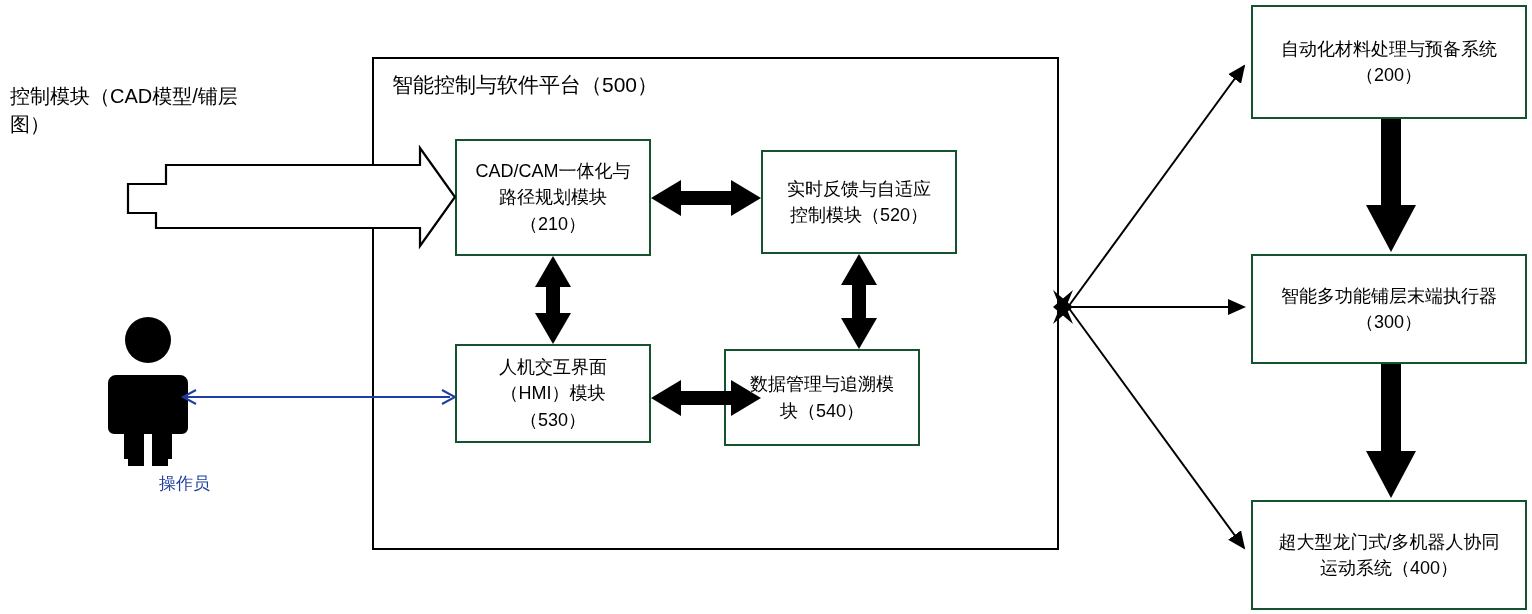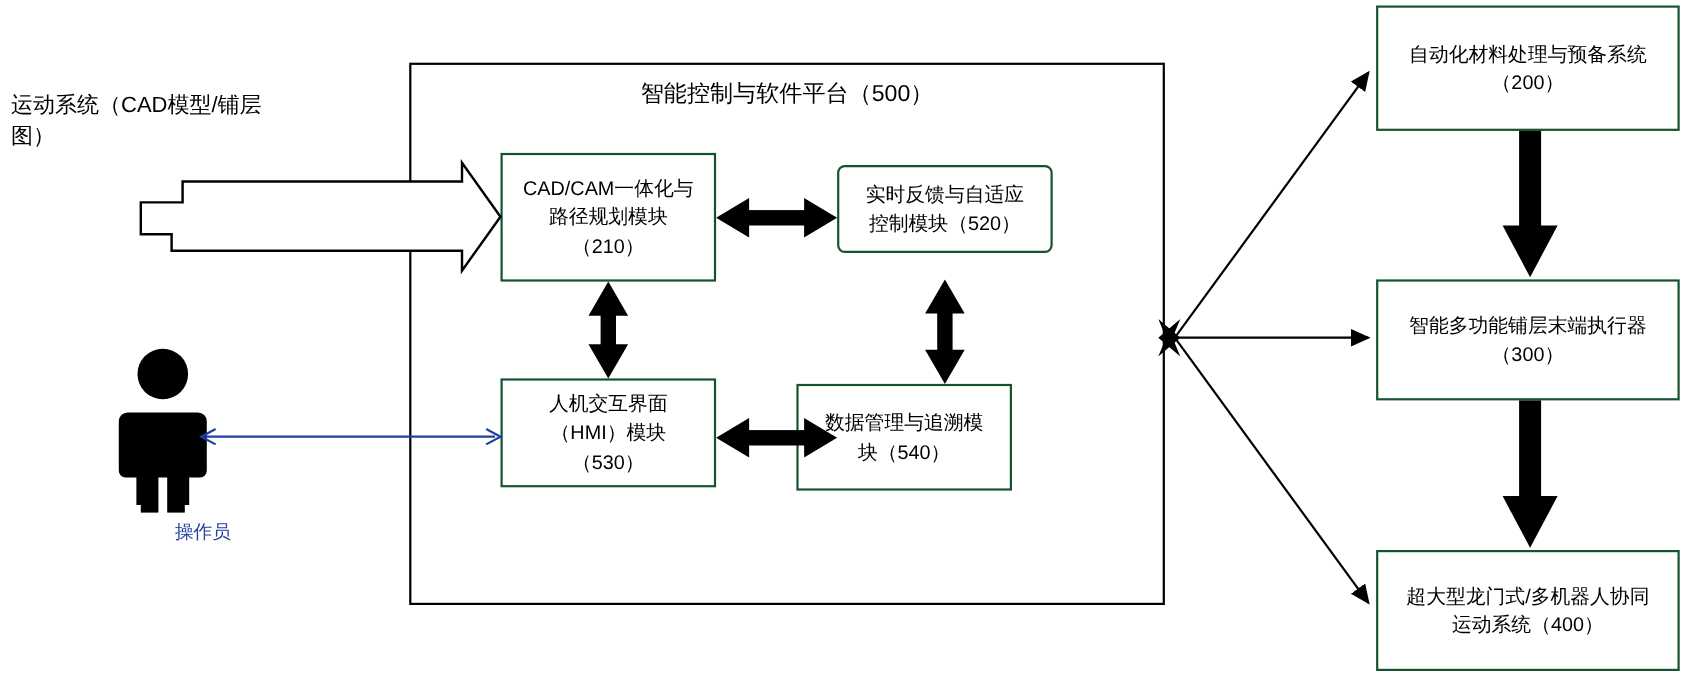--- a/index.html
+++ b/index.html
@@ -28,24 +28,24 @@
     line-height: 1.45;
     white-space: pre-line;
   }
   .platform-frame {
     border: 2px solid #000000;
     background: #ffffff;
     display: block;
   }
   .platform-title {
     position: absolute;
-    text-align: center;
     font-size: 21px;
     color: #000000;
     white-space: nowrap;
+    margin-left: 20px;
   }
   .module {
     font-size: 18px;
   }
   .rightbox {
     font-size: 18px;
   }
   .plain-label {
     position: absolute;
     color: #000000;
@@ -67,33 +67,33 @@
     width: 1532px;
     height: 614px;
     pointer-events: none;
   }
 </style>
 </head>
 <body>
 
 <div id="canvas">
 
-  <div class="plain-label" style="left:10px; top:82px; width:300px;">运动系统（CAD模型/铺层
+  <div class="plain-label" style="left:10px; top:82px; width:300px;">控制模块（CAD模型/铺层
 图）</div>
 
   <div class="operator-label" style="left:90px; top:472px;text-align:right;">操作员</div>
 
   <div class="box platform-frame" style="left:372px; top:57px; width:687px; height:493px;"></div>
   <div class="platform-title" style="left:372px; top:71px; width:687px;">智能控制与软件平台（500）</div>
 
   <div class="box module" style="left:455px; top:139px; width:196px; height:117px;">CAD/CAM一体化与
 路径规划模块
 （210）</div>
 
-  <div class="box module" style="left:761px; top:150px; width:196px; height:80px;border-radius:7px;">实时反馈与自适应
+  <div class="box module" style="left:761px; top:150px; width:196px; height:104px;">实时反馈与自适应
 控制模块（520）</div>
 
   <div class="box module" style="left:455px; top:344px; width:196px; height:99px;">人机交互界面
 （HMI）模块
 （530）</div>
 
   <div class="box module" style="left:724px; top:349px; width:196px; height:97px;">数据管理与追溯模
 块（540）</div>
 
   <div class="box rightbox" style="left:1251px; top:5px; width:276px; height:114px;">自动化材料处理与预备系统

